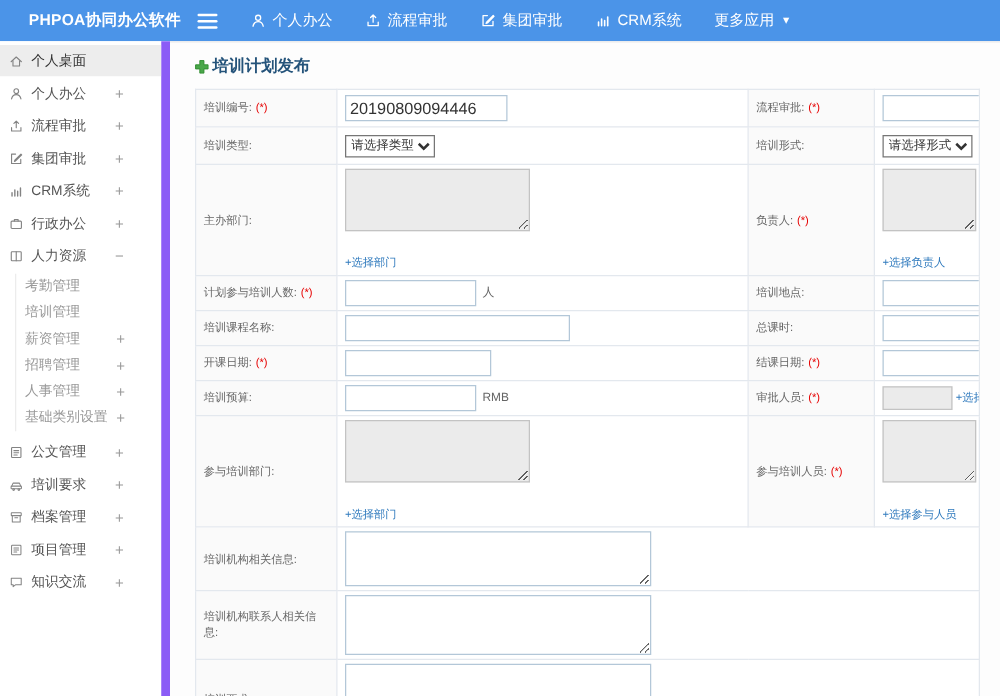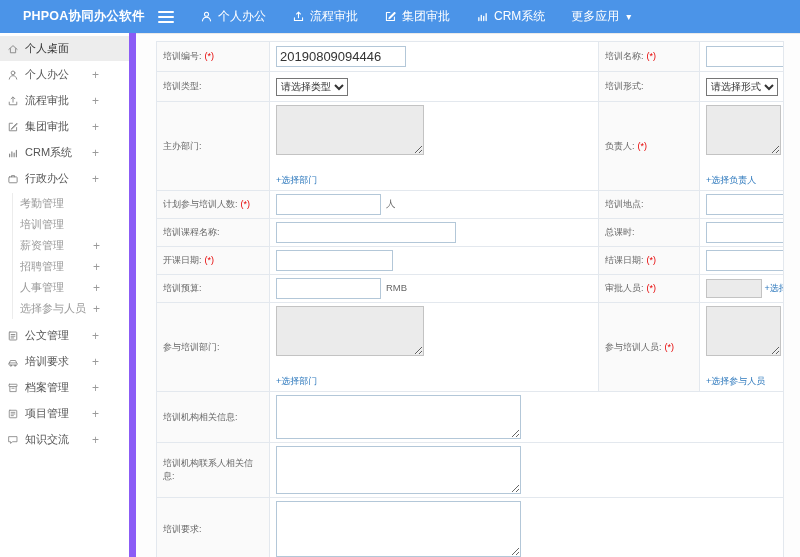--- a/index.html
+++ b/index.html
@@ -159,27 +159,37 @@
       <div class="side-item">
         <span class="sicon">
           <svg viewBox="0 0 16 16" fill="none" stroke="currentColor" stroke-width="1.2" stroke-linecap="round" stroke-linejoin="round">
             <rect x="2.5" y="5.2" width="11" height="7.8" rx="1"></rect>
             <path d="M6 5V3.5h4V5"></path>
           </svg>
         </span>
         <span class="slabel">行政办公</span>
         <span class="expand">+</span>
       </div>
+      <div class="side-item">
+        <span class="sicon">
+          <svg viewBox="0 0 16 16" fill="none" stroke="currentColor" stroke-width="1.2" stroke-linecap="round" stroke-linejoin="round">
+            <rect x="2.7" y="3.2" width="10.6" height="9.6" rx="0.8"></rect>
+            <path d="M8 3.2v9.6"></path>
+          </svg>
+        </span>
+        <span class="slabel">人力资源</span>
+        <span class="expand">−</span>
+      </div>
       <div class="submenu">
         <div class="sub-item"><span class="slabel">考勤管理</span></div>
         <div class="sub-item"><span class="slabel">培训管理</span></div>
         <div class="sub-item"><span class="slabel">薪资管理</span><span class="expand">+</span></div>
         <div class="sub-item"><span class="slabel">招聘管理</span><span class="expand">+</span></div>
         <div class="sub-item"><span class="slabel">人事管理</span><span class="expand">+</span></div>
-        <div class="sub-item"><span class="slabel">选择参与人员</span><span class="expand">+</span></div>
+        <div class="sub-item"><span class="slabel">基础类别设置</span><span class="expand">+</span></div>
       </div>
       <div class="side-item">
         <span class="sicon">
           <svg viewBox="0 0 16 16" fill="none" stroke="currentColor" stroke-width="1.2" stroke-linecap="round" stroke-linejoin="round">
             <rect x="3" y="2.7" width="10" height="10.6" rx="0.8"></rect>
             <path d="M5.5 6h5M5.5 8.3h5M5.5 10.6h3.5"></path>
           </svg>
         </span>
         <span class="slabel">公文管理</span>
         <span class="expand">+</span>
@@ -222,34 +232,42 @@
           <svg viewBox="0 0 16 16" fill="none" stroke="currentColor" stroke-width="1.1" stroke-linecap="round" stroke-linejoin="round">
             <path d="M2.7 3.5h10.6v6.8H7.5l-2.8 2.2v-2.2H2.7z"></path>
           </svg>
         </span>
         <span class="slabel">知识交流</span>
         <span class="expand">+</span>
       </div>
     </div>
 
   <div class="content">
+    <div class="page-title">
+      <span>
+          <svg width="11" height="11" viewBox="0 0 12 12">
+            <path d="M4.2.5h3.6v3.7h3.7v3.6H7.8v3.7H4.2V7.8H.5V4.2h3.7z" fill="#4aa74a" stroke="#2e8b2e" stroke-width="0.8"></path>
+          </svg>
+        </span>
+      <span>培训计划发布</span>
+    </div>
 
     <table class="form">
       <colgroup>
           <col style="width:113px">
           <col style="width:329px">
           <col style="width:101px">
           <col style="width:84px">
         </colgroup>
 
       <tbody>
           <tr class="h30">
         <td class="lbl"><span>培训编号:</span><span class="req">(*)</span></td>
         <td><input class="txt w130" value="20190809094446" style=""></td>
-        <td class="lbl"><span>培训名称:</span><span class="req">(*)</span></td>
+        <td class="lbl"><span>流程审批:</span><span class="req">(*)</span></td>
         <td><input class="txt wR" style=""></td>
       </tr>
 
       <tr class="h30">
         <td class="lbl"><span>培训类型:</span></td>
         <td><select class="sel"><option>请选择类型</option></select></td>
         <td class="lbl"><span>培训形式:</span></td>
         <td><select class="sel"><option>请选择形式</option></select></td>
       </tr>
 

